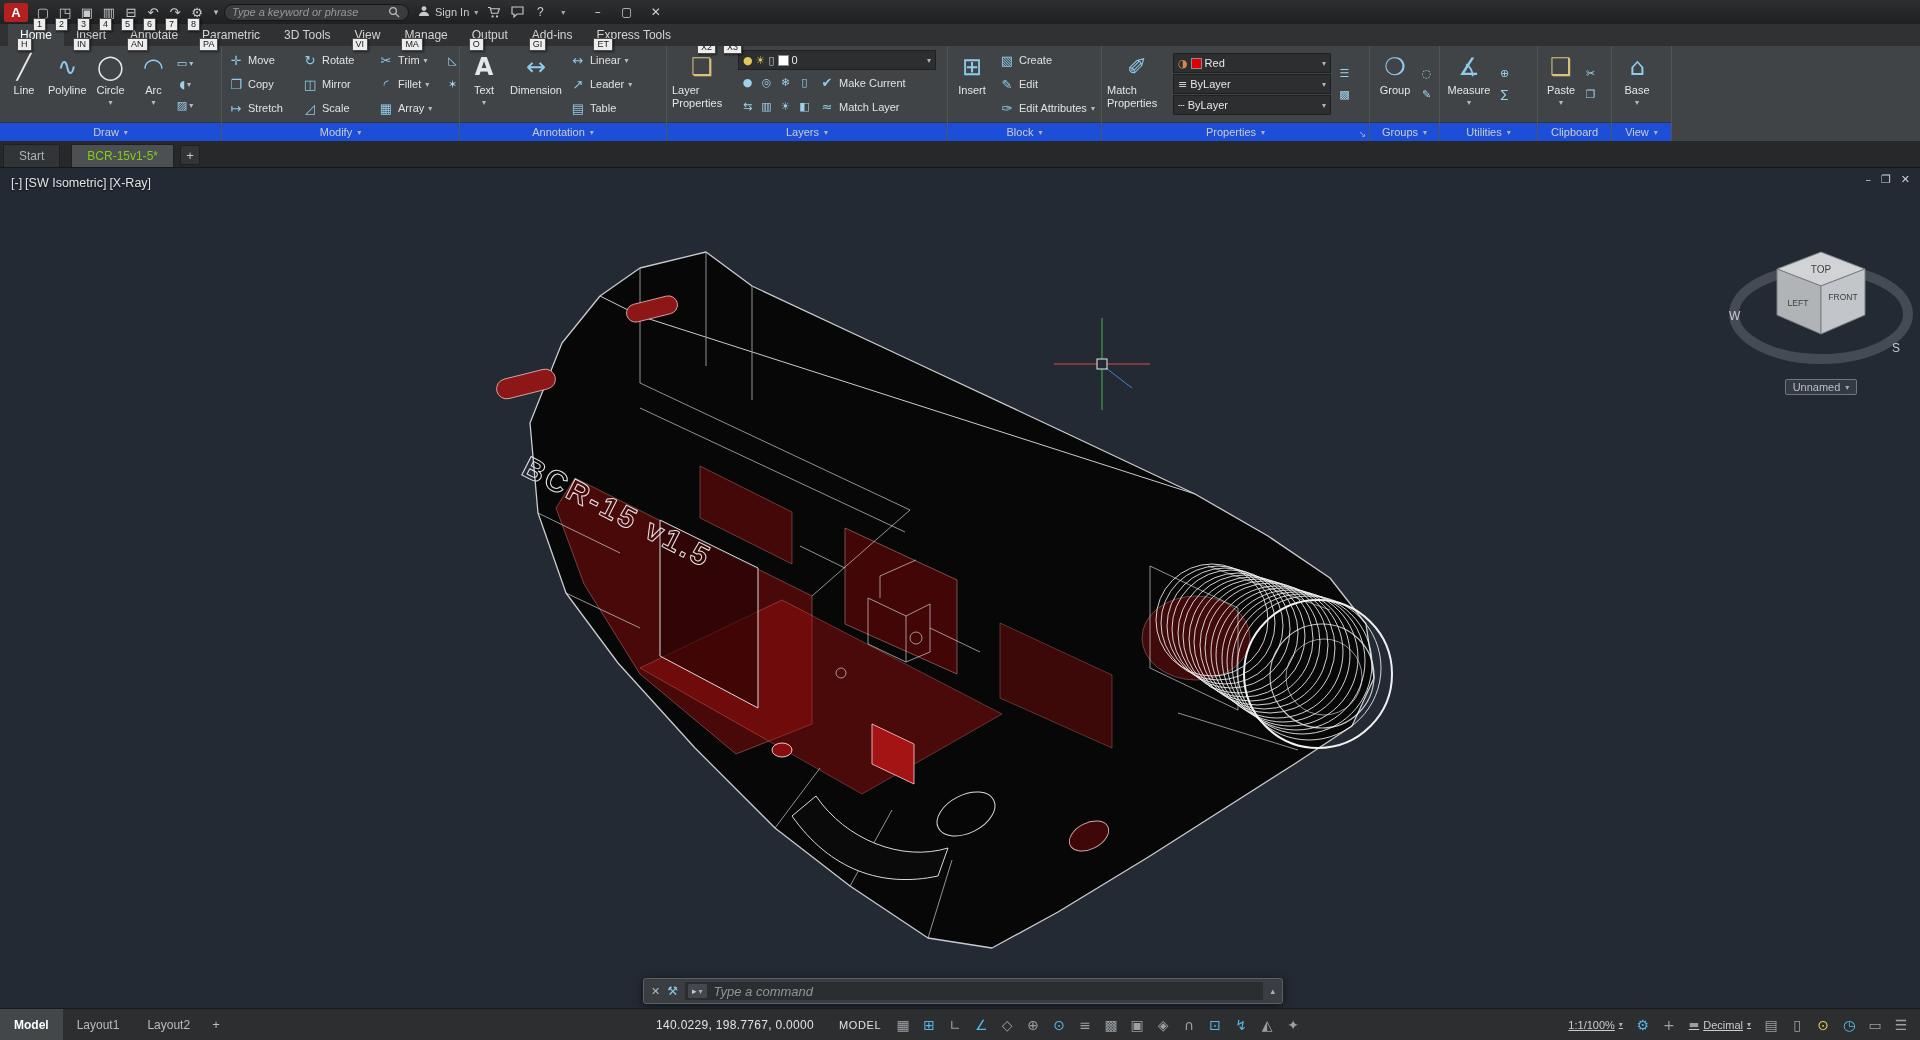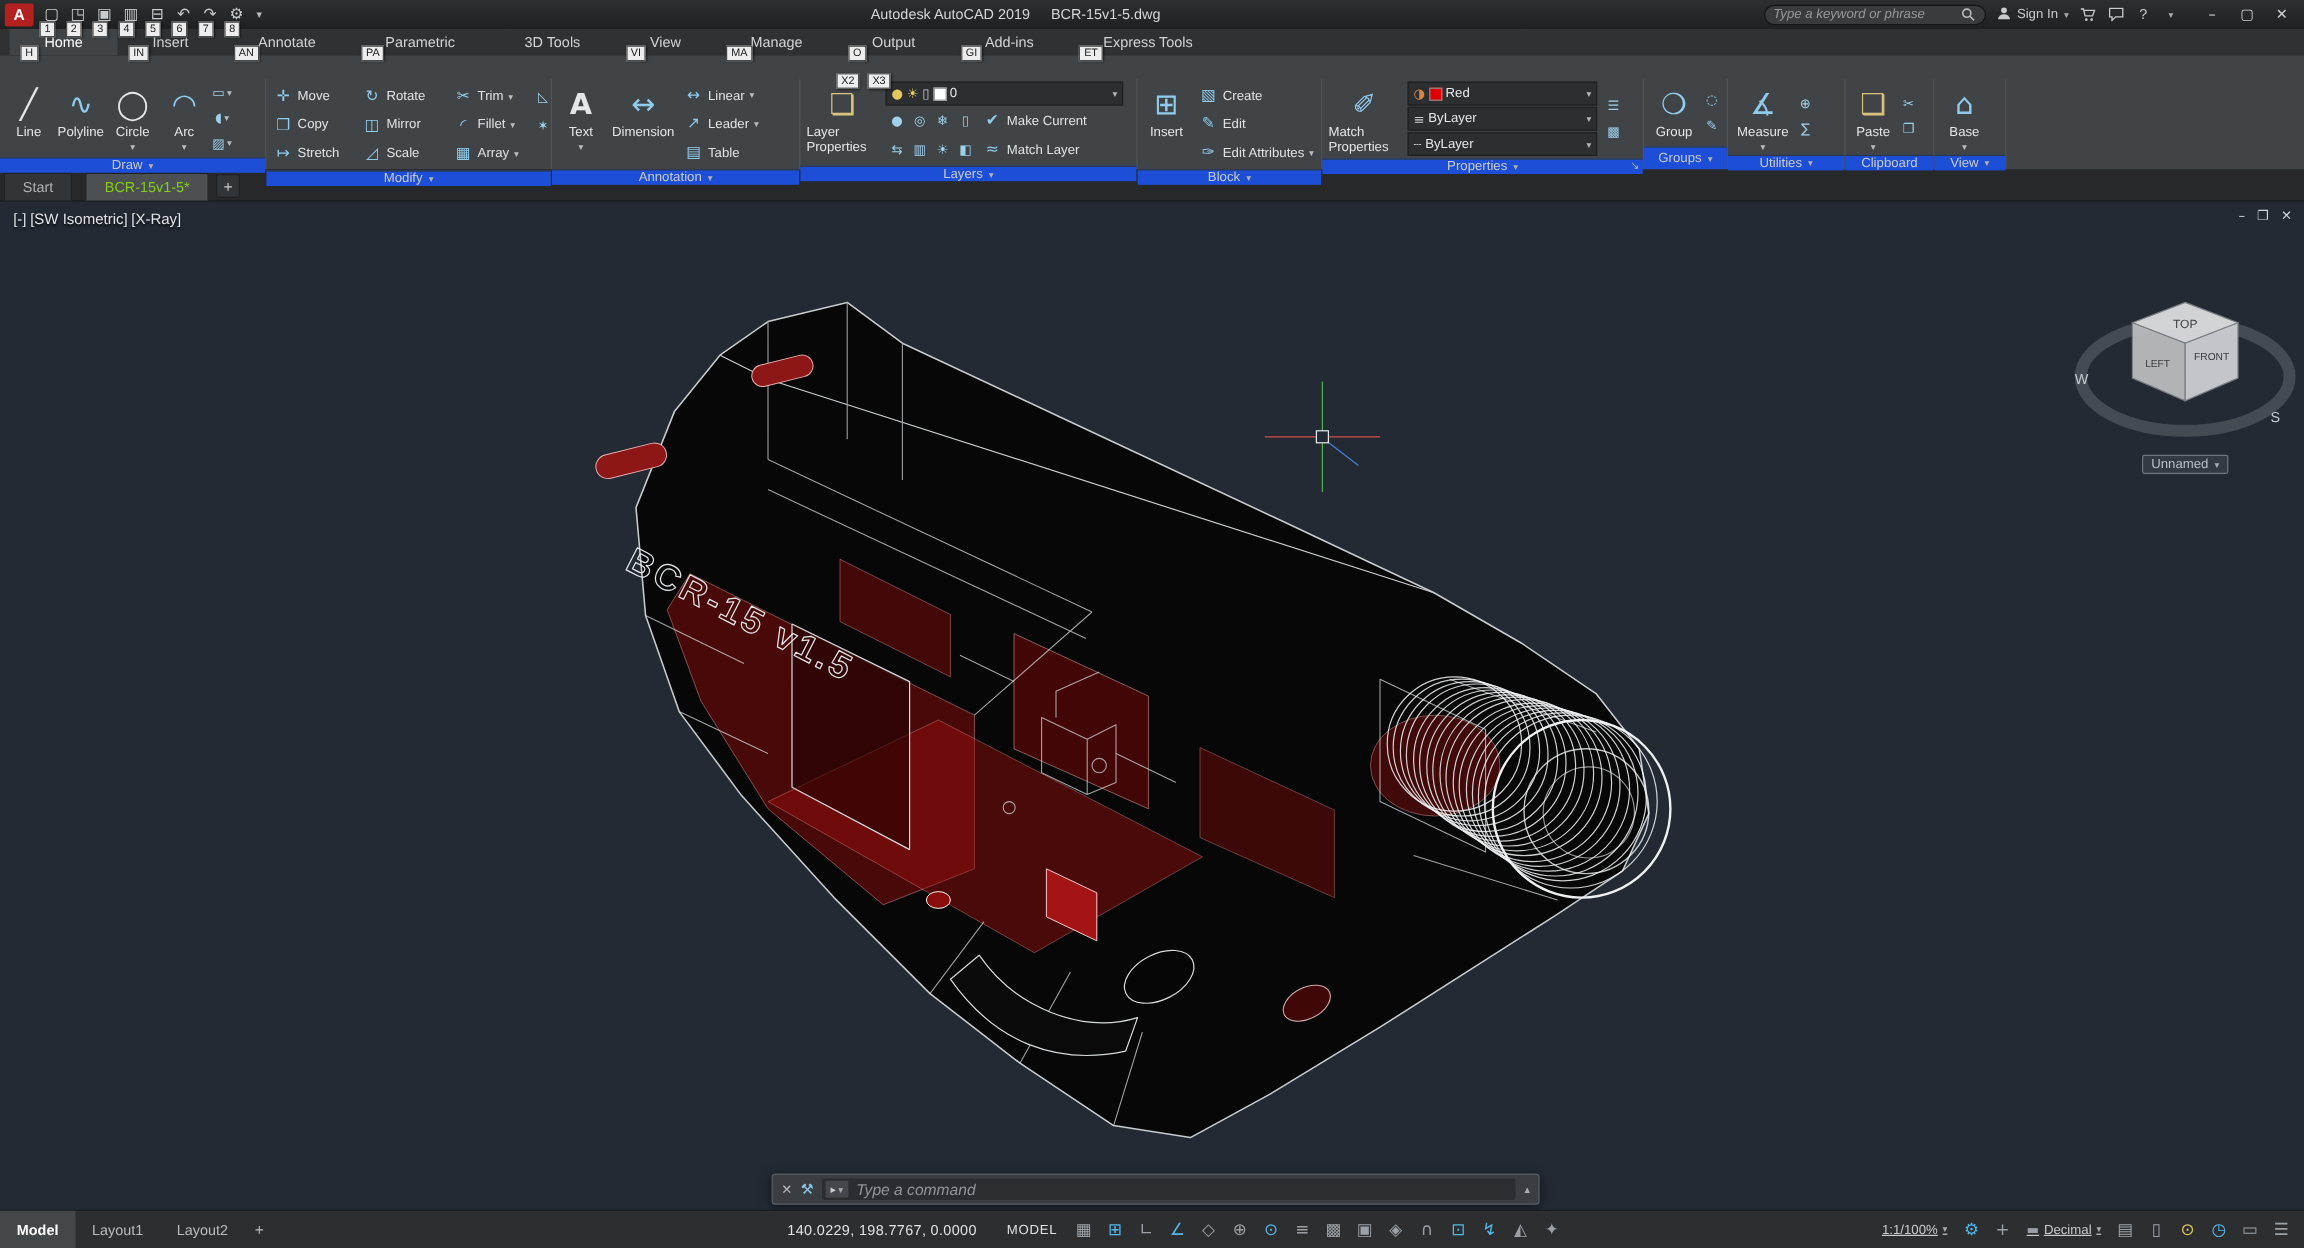--- a/index.html
+++ b/index.html
@@ -33,27 +33,27 @@
   .signin { display:flex; align-items:center; gap:5px; color:#c9ccce; font-size:11px; }
   .tb-ico { display:flex; align-items:center; justify-content:center; color:#c9ccce; min-width:14px; font-size:12px; }
   .drop { font-size:8px; color:#a7abad; }
   .winbtns { display:flex; margin-left:4px; }
   .winbtn { width:29px; height:20px; background:transparent; border:none; color:#cfd2d4; font-size:12px;
     display:flex; align-items:center; justify-content:center; font-family:"DejaVu Sans",sans-serif; }
 
   
   .rtabs { height:22px; background:#2f3133; display:flex; align-items:stretch; padding-left:8px;
     position:relative; z-index:40; }
-  .rtab { position:relative; display:flex; align-items:center; padding:0 29px; font-size:12px; color:#d2d4d6; }
+  .rtab { position:relative; display:flex; align-items:center; padding:0 12px; font-size:12px; color:#d2d4d6; }
   .rtab.active { background:#404447; color:#ffffff; }
   .rtab .keytip { left:9px; bottom:-5px; }
 
   
   .ribbon { height:96px; background:#404447; display:flex; border-bottom:1px solid #26282a; position:relative; z-index:30; }
-  .panel { display:flex; flex-direction:column; position:relative; border-right:1px solid #515558;margin-top:20px; }
+  .panel { display:flex; flex-direction:column; position:relative; border-right:1px solid #515558; }
   .panel-content { flex:1; display:flex; align-items:center; padding:2px 3px; }
   .panel-footer { height:19px; display:flex; align-items:center; justify-content:center; gap:5px; font-size:11px;
     color:#c9ccce; background:#1d4ed8; border-top:1px solid #333639; position:relative; }
   .fdrop { font-size:8px; color:#aeb2b4; }
   .launcher { position:absolute; right:3px; bottom:2px; font-size:9px; color:#aeb2b4; }
   .w-draw{width:222px} .w-modify{width:238px} .w-annotation{width:207px} .w-layers{width:281px}
   .w-block{width:154px} .w-properties{width:268px} .w-groups{width:70px} .w-utilities{width:98px}
   .w-clipboard{width:74px} .w-view{width:60px}
   .rib-fill { flex:1; }
 
@@ -173,24 +173,20 @@
         <span>↷</span>
         <span class="keytip">7</span>
       </button>
         <button class="qat-btn">
         <span>⚙</span>
         <span class="keytip">8</span>
       </button>
       </div>
     <button class="qat-more">▾</button>
 
-    <div class="tb-title">
-      <span>Autodesk AutoCAD 2019</span>
-      <span class="doc">BCR-15v1-5.dwg</span>
-    </div>
 
     <div class="tb-right">
       <div class="search">
         <input placeholder="Type a keyword or phrase" style="">
         <span class="tb-ico">
           <svg width="12" height="12" viewBox="0 0 12 12">
               <circle cx="5" cy="5" r="3.4" fill="none" stroke="#b9bcbe" stroke-width="1.3"></circle>
               <line x1="7.6" y1="7.6" x2="11" y2="11" stroke="#b9bcbe" stroke-width="1.3"></line>
             </svg>
         </span>

